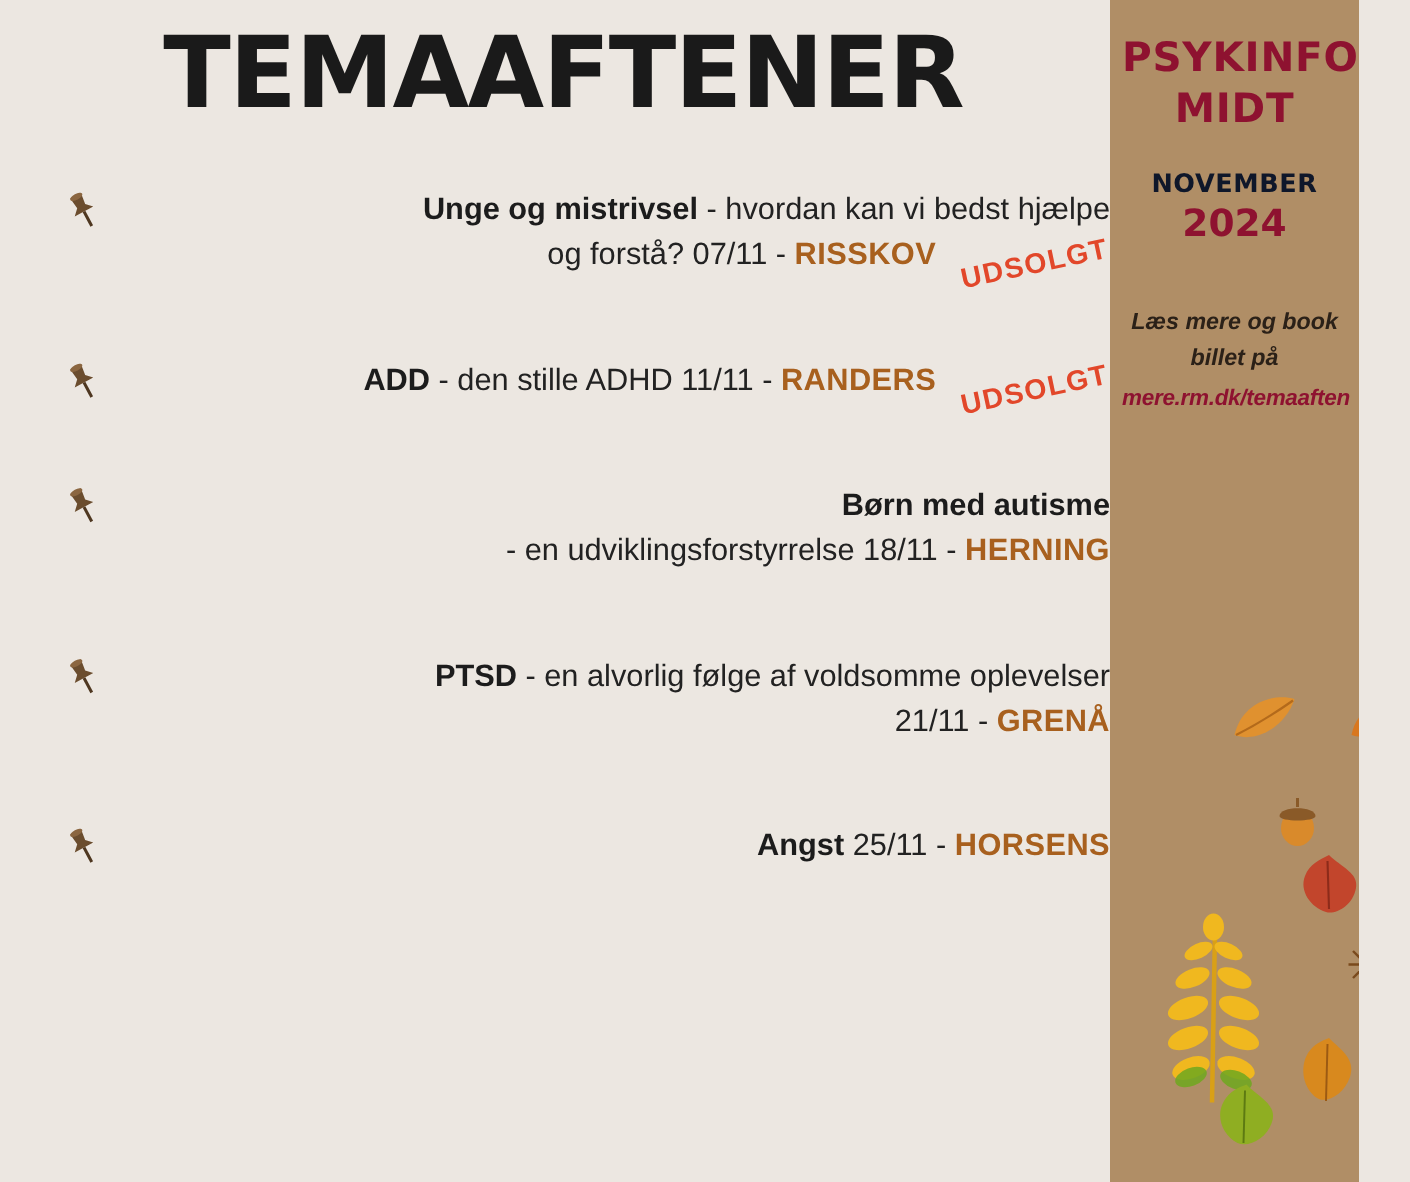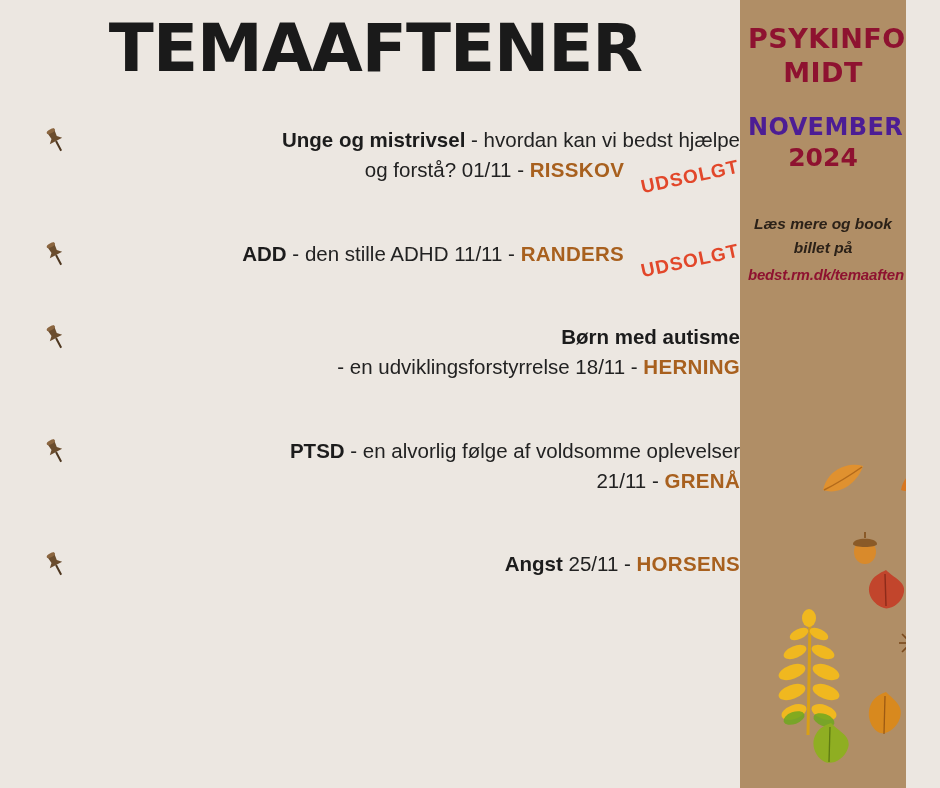--- a/index.html
+++ b/index.html
@@ -104,24 +104,24 @@
     margin: 20px 0 0 0;
     font-family: "DejaVu Sans", sans-serif;
     font-size: 16px;
     font-weight: 700;
     letter-spacing: 0.6px;
     color: #241a12;
   }
   .month {
     margin: 22px 0 0 0;
     font-family: "DejaVu Sans", sans-serif;
-    font-size: 24px;
+    font-size: 17px;
     line-height: 1.3;
     font-weight: 700;
-    color: #4c1d95;
+    color: #0f172a;
     letter-spacing: 0.4px;
   }
   .year {
     margin: 0;
     font-family: "DejaVu Sans", sans-serif;
     font-size: 25px;
     font-weight: 700;
     color: #8e1230;
   }
   .book {
@@ -161,21 +161,21 @@
         <span class="pin">
           <svg viewBox="0 0 30 30" width="30" height="30">
             <g transform="rotate(-28 15 15)">
               <path d="M11 3 L19 3 L18 11 L22 15 L8 15 L12 11 Z" fill="#6b4d2e"></path>
               <rect x="14" y="15" width="2" height="11" fill="#4e3720"></rect>
               <ellipse cx="15" cy="4" rx="4.5" ry="2" fill="#8b6640"></ellipse>
             </g>
           </svg>
         </span>
         <span class="line"><span class="bold">Unge og mistrivsel</span><span> - hvordan kan vi bedst hjælpe</span></span>
-        <span class="line"><span>og forstå? 01/11 - </span><span class="city">RISSKOV</span><span class="sold">UDSOLGT</span></span>
+        <span class="line"><span>og forstå? 07/11 - </span><span class="city">RISSKOV</span><span class="sold">UDSOLGT</span></span>
       </div>
 
       <div class="event">
         <span class="pin">
           <svg viewBox="0 0 30 30" width="30" height="30">
             <g transform="rotate(-28 15 15)">
               <path d="M11 3 L19 3 L18 11 L22 15 L8 15 L12 11 Z" fill="#6b4d2e"></path>
               <rect x="14" y="15" width="2" height="11" fill="#4e3720"></rect>
               <ellipse cx="15" cy="4" rx="4.5" ry="2" fill="#8b6640"></ellipse>
             </g>
@@ -227,21 +227,21 @@
 
     </div>
   </div>
 
   <div class="right">
     <p class="brand">PSYKINFO MIDT</p>
     <p class="month">NOVEMBER</p>
     <p class="year">2024</p>
     <p class="book">
       <span>Læs mere og book billet på</span>
-      <a class="booklink" href="#">bedst.rm.dk/temaaften</a>
+      <a class="booklink" href="#">mere.rm.dk/temaaften</a>
     </p>
 
     <svg class="leaf" style="left:78px; top:460px;" width="50" height="40" viewBox="0 0 50 40">
       <path d="M5 30 C10 8 32 2 45 6 C40 22 22 36 5 30 Z" fill="#e0912f"></path>
       <path d="M6 30 C18 24 34 14 44 7" stroke="#b36a1b" stroke-width="1.5" fill="none"></path>
     </svg>
     <svg class="leaf" style="left:158px; top:468px;" width="26" height="28" viewBox="0 0 26 28">
       <path d="M3 22 C6 6 18 2 24 5 C20 17 12 26 3 22 Z" fill="#d8771f"></path>
     </svg>
     <svg class="leaf" style="left:108px; top:530px;" width="34" height="36" viewBox="0 0 34 36">

